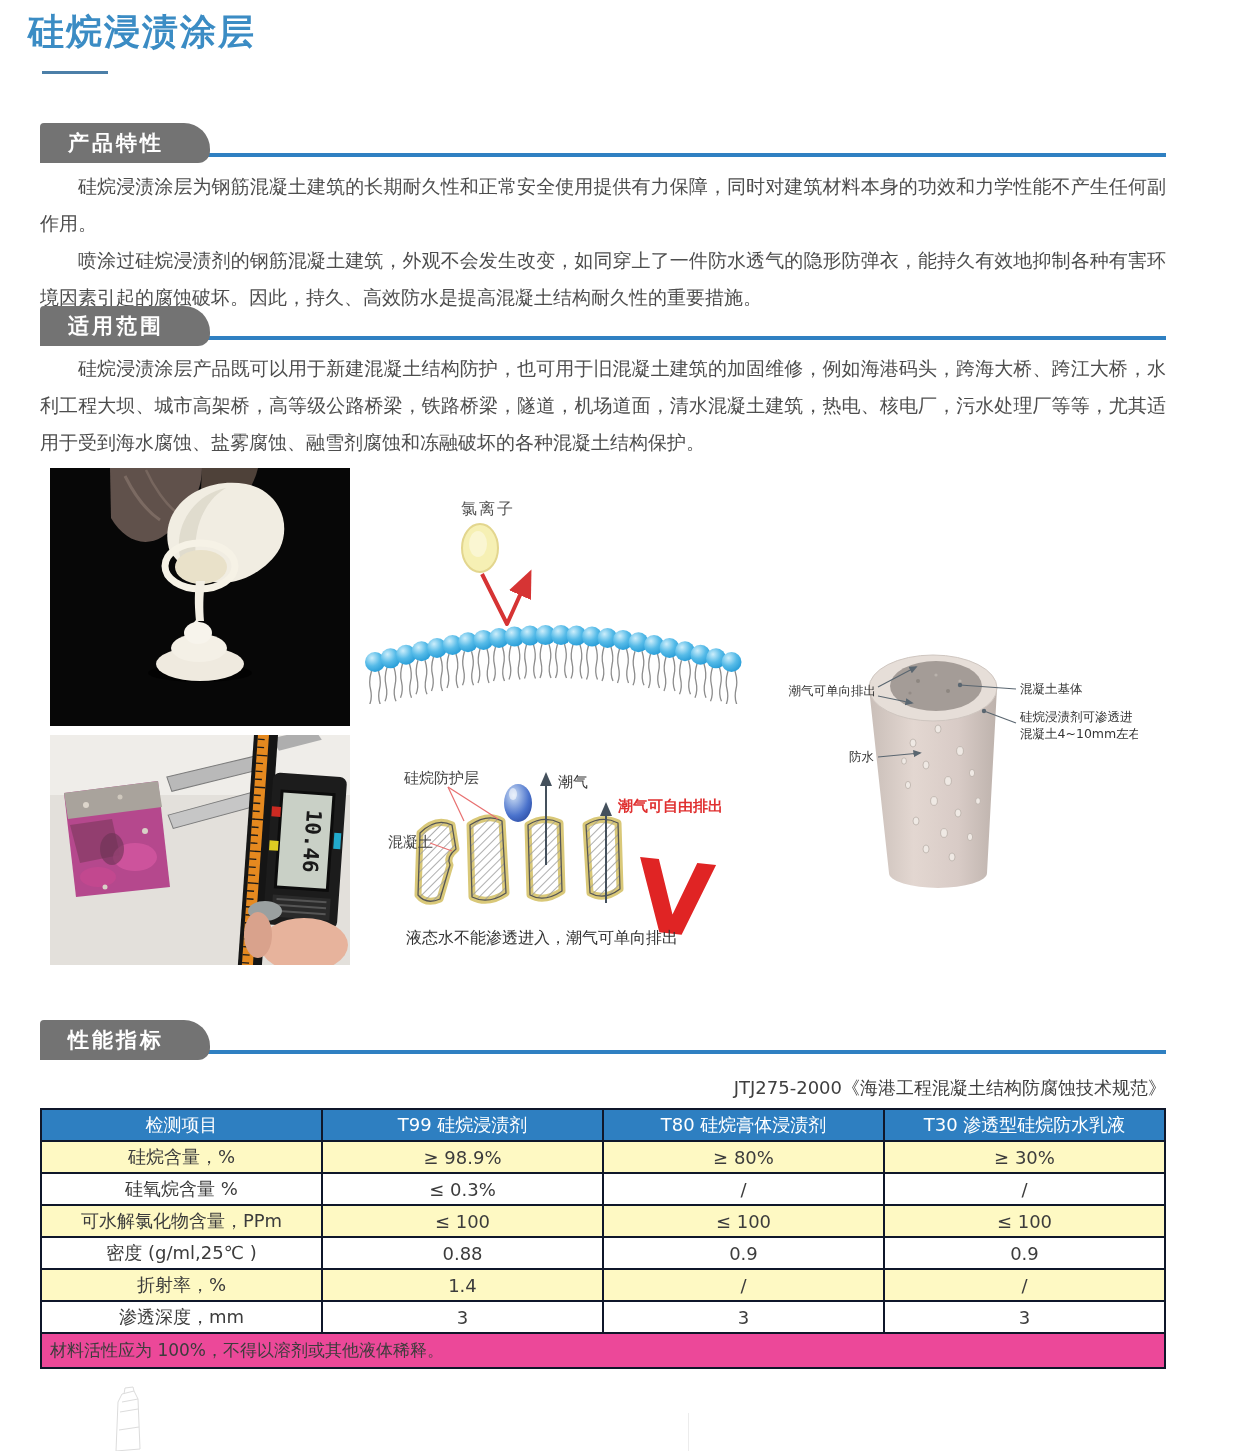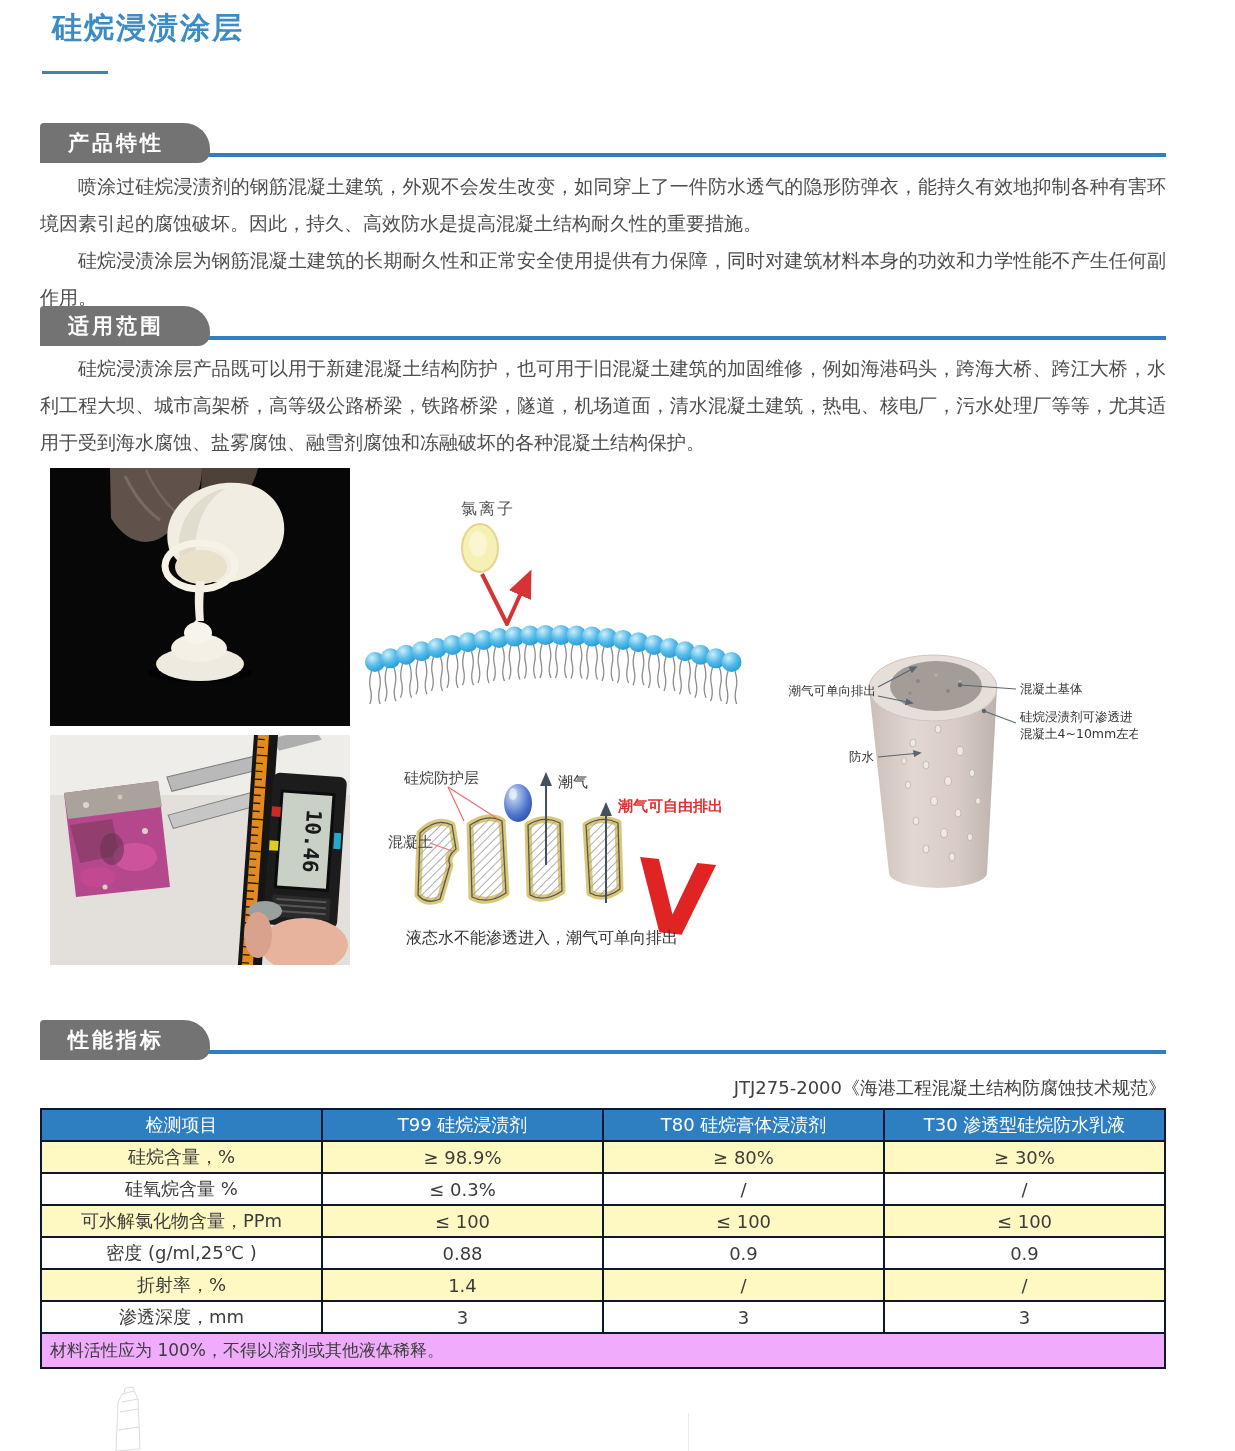--- a/index.html
+++ b/index.html
@@ -2,22 +2,22 @@
 <html><head>
 <meta charset="utf-8">
 <style>
   html,body{margin:0;padding:0;background:#ffffff;}
   #page{
     position:relative;width:1235px;height:1451px;background:#ffffff;
     font-family:"DejaVu Sans","Liberation Sans",sans-serif;overflow:hidden;
   }
   
   .page-title{
-    position:absolute;left:52px;top:8px;margin:0;
-    font-size:30px;font-weight:bold;color:#3b8cc4;letter-spacing:2px;
+    position:absolute;left:28px;top:8px;margin:0;
+    font-size:36px;font-weight:bold;color:#3b8cc4;letter-spacing:2px;
   }
   .title-underline{
     position:absolute;left:42px;top:71px;width:66px;height:3px;background:#4c7fa8;
   }
   
   .section-head{position:absolute;left:40px;width:1126px;height:46px;}
   .section-head .head-line{position:absolute;left:0;top:30px;width:100%;height:4px;background:#2f80c2;}
   .section-head .badge{
     position:absolute;left:0;top:0;height:40px;width:170px;box-sizing:border-box;
     background:#737373;border-radius:4px 26px 12px 0;
@@ -37,43 +37,43 @@
   }
   table.perf{
     position:absolute;left:40px;top:1108px;width:1126px;
     border-collapse:collapse;table-layout:fixed;font-size:18px;color:#3c3c3c;
   }
   table.perf th,table.perf td{
     border:2px solid #0f172a;height:30px;text-align:center;padding:0;overflow:hidden;white-space:nowrap;
   }
   table.perf th{background:#2e7fc1;color:#ffffff;font-weight:normal;}
   table.perf tr.grey td{background:#fef9c3;}
-  table.perf td.footnote{text-align:left;padding:3px 8px;background:#f0abfc;font-size:17px;height:27px;}
+  table.perf td.footnote{text-align:left;padding:3px 8px;background:#ec4899;font-size:17px;height:27px;}
   
   .fig{position:absolute;}
   .fig svg{display:block;width:100%;height:100%;}
   #faint-line{position:absolute;left:688px;top:1413px;width:1px;height:38px;background:#ececec;}
 </style>
 </head>
 <body>
 
 <div id="page">
 
   <h1 class="page-title">硅烷浸渍涂层</h1>
   <div class="title-underline"></div>
 
   <div class="section-head" style="top:123px;">
     <div class="head-line"></div>
     <div class="badge">
       <span>产品特性</span>
     </div>
   </div>
   <div class="para-block" style="top:168px;">
+    <p>硅烷浸渍涂层为钢筋混凝土建筑的长期耐久性和正常安全使用提供有力保障，同时对建筑材料本身的功效和力学性能不产生任何副作用。</p>
     <p>喷涂过硅烷浸渍剂的钢筋混凝土建筑，外观不会发生改变，如同穿上了一件防水透气的隐形防弹衣，能持久有效地抑制各种有害环境因素引起的腐蚀破坏。因此，持久、高效防水是提高混凝土结构耐久性的重要措施。</p>
-    <p>硅烷浸渍涂层为钢筋混凝土建筑的长期耐久性和正常安全使用提供有力保障，同时对建筑材料本身的功效和力学性能不产生任何副作用。</p>
   </div>
 
   <div class="section-head" style="top:306px;">
     <div class="head-line"></div>
     <div class="badge">
       <span>适用范围</span>
     </div>
   </div>
   <div class="para-block" style="top:350px;">
     <p>硅烷浸渍涂层产品既可以用于新建混凝土结构防护，也可用于旧混凝土建筑的加固维修，例如海港码头，跨海大桥、跨江大桥，水利工程大坝、城市高架桥，高等级公路桥梁，铁路桥梁，隧道，机场道面，清水混凝土建筑，热电、核电厂，污水处理厂等等，尤其适用于受到海水腐蚀、盐雾腐蚀、融雪剂腐蚀和冻融破坏的各种混凝土结构保护。</p>

